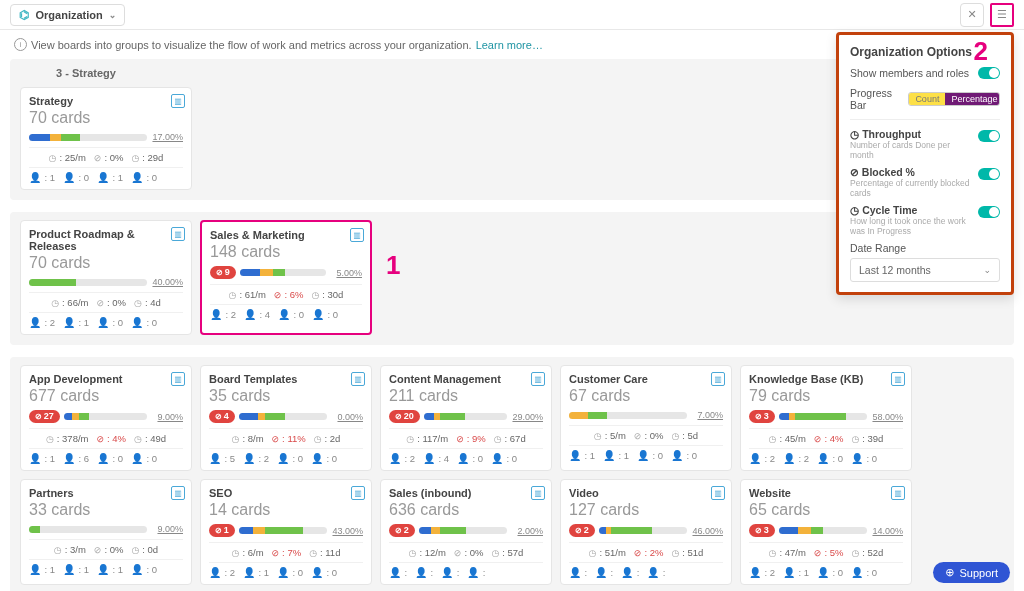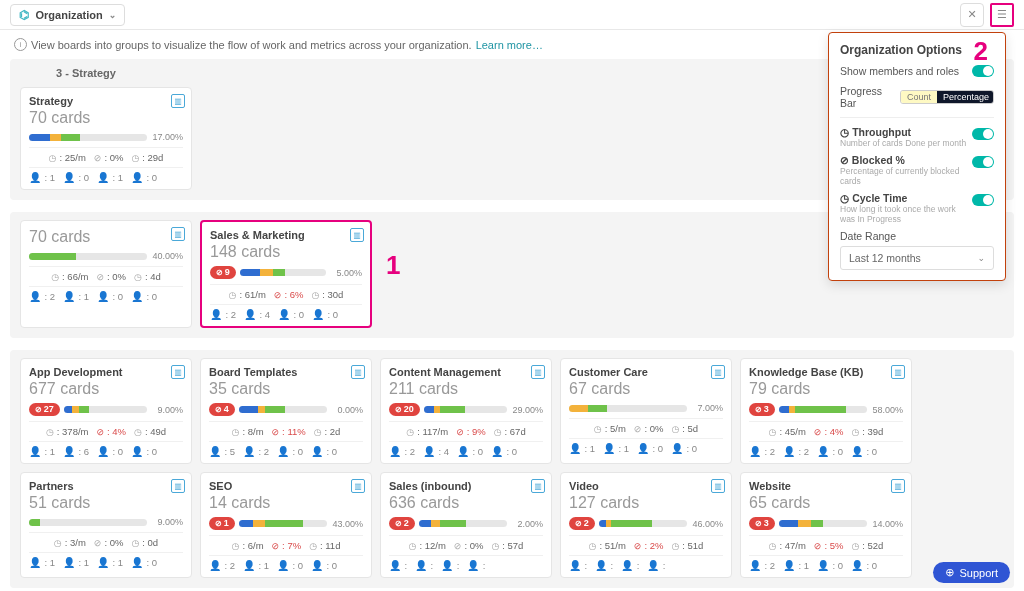--- a/index.html
+++ b/index.html
@@ -20,37 +20,37 @@
   .card { width: 172px; background: #fff; border: 1px solid #e5e5e5; border-radius: 4px; padding: 7px 8px 6px; position: relative; }
   .card.hl { border: 2px solid #e6007e; }
   .card-title { font-weight: 700; color: #444; font-size: 11px; margin-bottom:2px; }
   .card-sub { color: #999; font-size: 16px; margin-bottom: 5px; }
   .board-ico { position: absolute; top: 6px; right: 6px; width: 14px; height: 14px; border: 1px solid #4aa8d8; border-radius: 2px; display:flex; align-items:center; justify-content:center; color:#4aa8d8; font-size:8px; }
   .prog-row { display: flex; align-items: center; gap: 4px; margin-bottom: 5px; }
   .badge { background: #e0443f; color: #fff; border-radius: 8px; padding: 0 6px; font-size: 9px; font-weight:600; line-height:13px; height:13px; display:inline-flex; align-items:center; gap:2px; }
   .badge::before { content:"⊘"; font-size:8px; }
   .bar { flex: 1; height: 7px; background: #e6e6e6; border-radius: 4px; overflow: hidden; display: flex; }
   .seg { height: 100%; }
-  .pct { font-size: 9px; color: #888; min-width: 32px; text-align: right; }
+  .pct { font-size: 9px; color: #888; min-width: 32px; text-align: right; text-decoration: underline; }
   .metrics { display: flex; justify-content: center; gap: 8px; font-size: 9.5px; color: #666; border-top: 1px solid #f0f0f0; padding: 4px 0; }
   .metrics.red2 .m:nth-child(2){ color:#d94a4a; }
   .m { display:flex; align-items:center; gap:3px; }
   .m .ico { font-size: 9px; color:#aaa; }
   .metrics.red2 .m:nth-child(2) .ico { color:#d94a4a; }
   .members { display: flex; gap: 8px; border-top: 1px solid #f0f0f0; padding-top: 4px; font-size: 9.5px; color:#888; }
   .members span { display:flex; align-items:center; gap:3px; }
   .members .ico { font-size:10px; }
-  .panel { position: absolute; top: 32px; right: 18px; width: 178px; background: #fff; border: 1px solid #c2410c; border-radius: 4px; box-shadow: 0 4px 12px rgba(0,0,0,0.12); padding: 10px 11px; z-index: 100; }
+  .panel { position: absolute; top: 32px; right: 10px; width: 178px; background: #fff; border: 3px solid #c2410c; border-radius: 4px; box-shadow: 0 4px 12px rgba(0,0,0,0.12); padding: 10px 11px; z-index: 100; }
   .panel-title { font-weight: 700; color: #444; font-size: 12px; margin-bottom: 8px; }
   .panel-row { display: flex; align-items: center; justify-content: space-between; font-size: 10.5px; color: #555; margin-bottom: 8px; }
   .toggle { width: 22px; height: 12px; background: #00b8a9; border-radius: 6px; position: relative; cursor:pointer; }
   .toggle::after { content:""; position:absolute; right:1px; top:1px; width:10px; height:10px; background:#fff; border-radius:50%; }
   .pill-group { display:flex; border:1px solid #ccc; border-radius:3px; overflow:hidden; font-size:9px; }
-  .pill { padding: 1px 6px; background:#fef9c3; color:#777; cursor:pointer; }
-  .pill.active { background:#0f172a; color:#fff; }
+  .pill { padding: 1px 6px; background:#fde047; color:#777; cursor:pointer; }
+  .pill.active { background:#701a75; color:#fff; }
   .panel-sep { border-top:1px solid #eee; margin:4px 0 8px; }
   .metric-opt { margin-bottom:6px; position:relative; padding-right:26px; }
   .metric-opt .lbl { font-size:10.5px; font-weight:600; color:#444; display:flex; align-items:center; gap:3px; }
   .metric-opt .sub { font-size:8.5px; color:#aaa; }
   .metric-opt .toggle { position:absolute; right:0; top:2px; }
   .panel-label { font-size:10.5px; color:#555; margin:4px 0; }
   .dropdown { border:1px solid #ddd; border-radius:3px; padding:5px 8px; font-size:10.5px; color:#666; display:flex; justify-content:space-between; align-items:center; cursor:pointer; }
   .annot { position:absolute; color:#e6007e; font-weight:700; font-size:26px; z-index:500; }
   .support { position:absolute; bottom:8px; right:14px; background:#2f55d4; color:#fff; border-radius:14px; padding:4px 12px; font-size:11px; display:flex; align-items:center; gap:5px; cursor:pointer; }
 </style>
@@ -102,20 +102,21 @@
             <span><span class="ico">👤</span>: 1</span>
             <span><span class="ico">👤</span>: 0</span>
           </div>
   </div>
       </div>
    </div>
     <div class="group">
      <div class="cards-row">
         <div class="card">
     <div class="board-ico">▥</div>
+    <div class="card-title">Product Roadmap &amp; Releases</div>
     <div class="card-sub">70 cards</div>
     <div class="prog-row">
             <div class="bar">
               <div class="seg" style="background:#6fc24a;width:40%"></div>
             </div>
             <div class="pct">40.00%</div>
           </div>
     <div class="metrics">
       <span class="m"><span class="ico">◷</span>: 66/m</span>
       <span class="m"><span class="ico">⊘</span>: 0%</span>
@@ -276,21 +277,21 @@
     <div class="members">
             <span><span class="ico">👤</span>: 2</span>
             <span><span class="ico">👤</span>: 2</span>
             <span><span class="ico">👤</span>: 0</span>
             <span><span class="ico">👤</span>: 0</span>
           </div>
   </div>
         <div class="card">
     <div class="board-ico">▥</div>
     <div class="card-title">Partners</div>
-    <div class="card-sub">51 cards</div>
+    <div class="card-sub">33 cards</div>
     <div class="prog-row">
             <div class="bar">
               <div class="seg" style="background:#6fc24a;width:9%"></div>
             </div>
             <div class="pct">9.00%</div>
           </div>
     <div class="metrics">
       <span class="m"><span class="ico">◷</span>: 3/m</span>
       <span class="m"><span class="ico">⊘</span>: 0%</span>
       <span class="m"><span class="ico">◷</span>: 0d</span>

